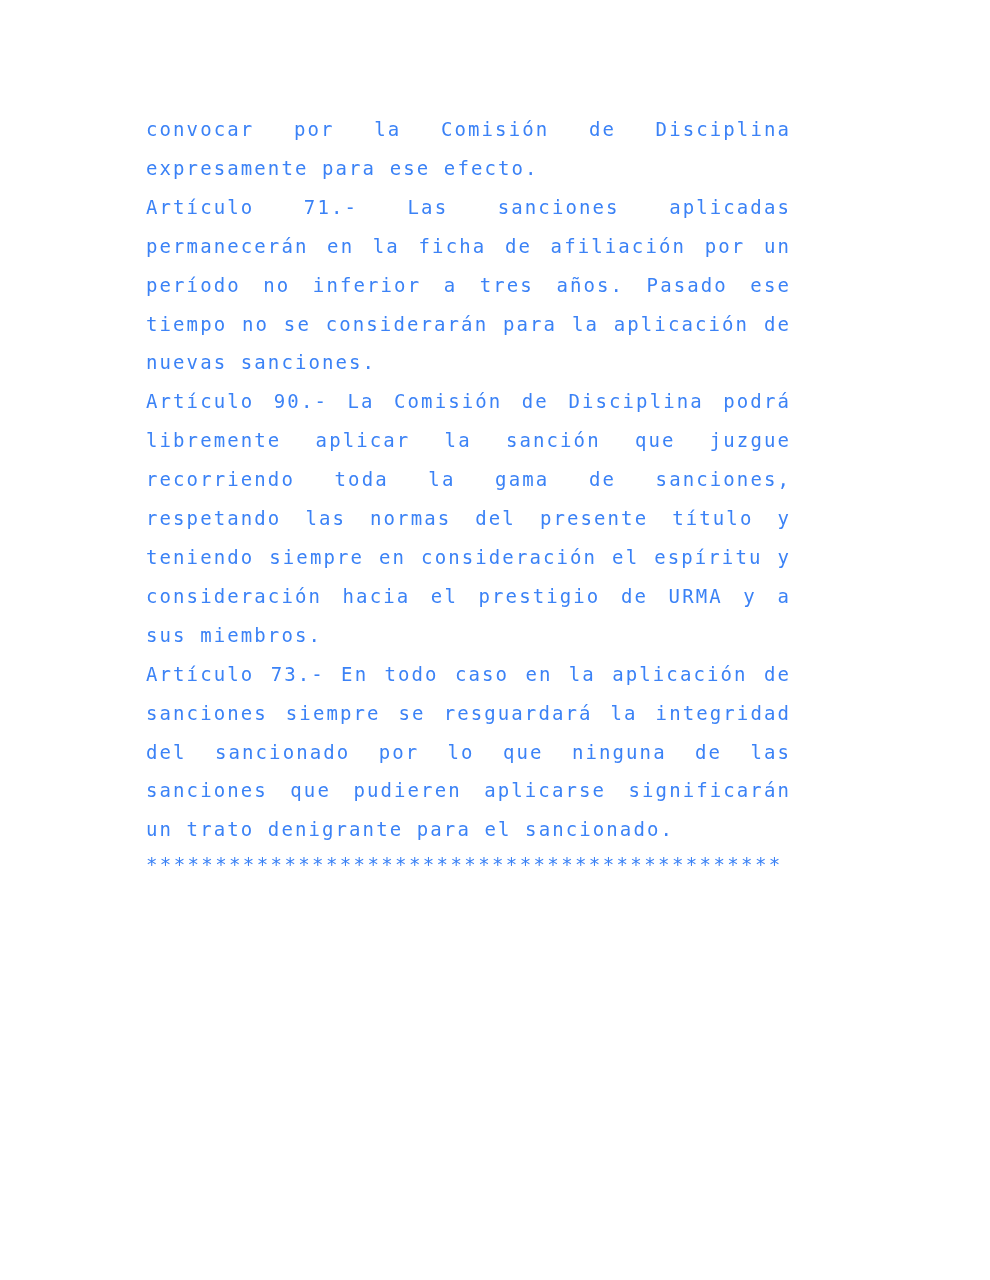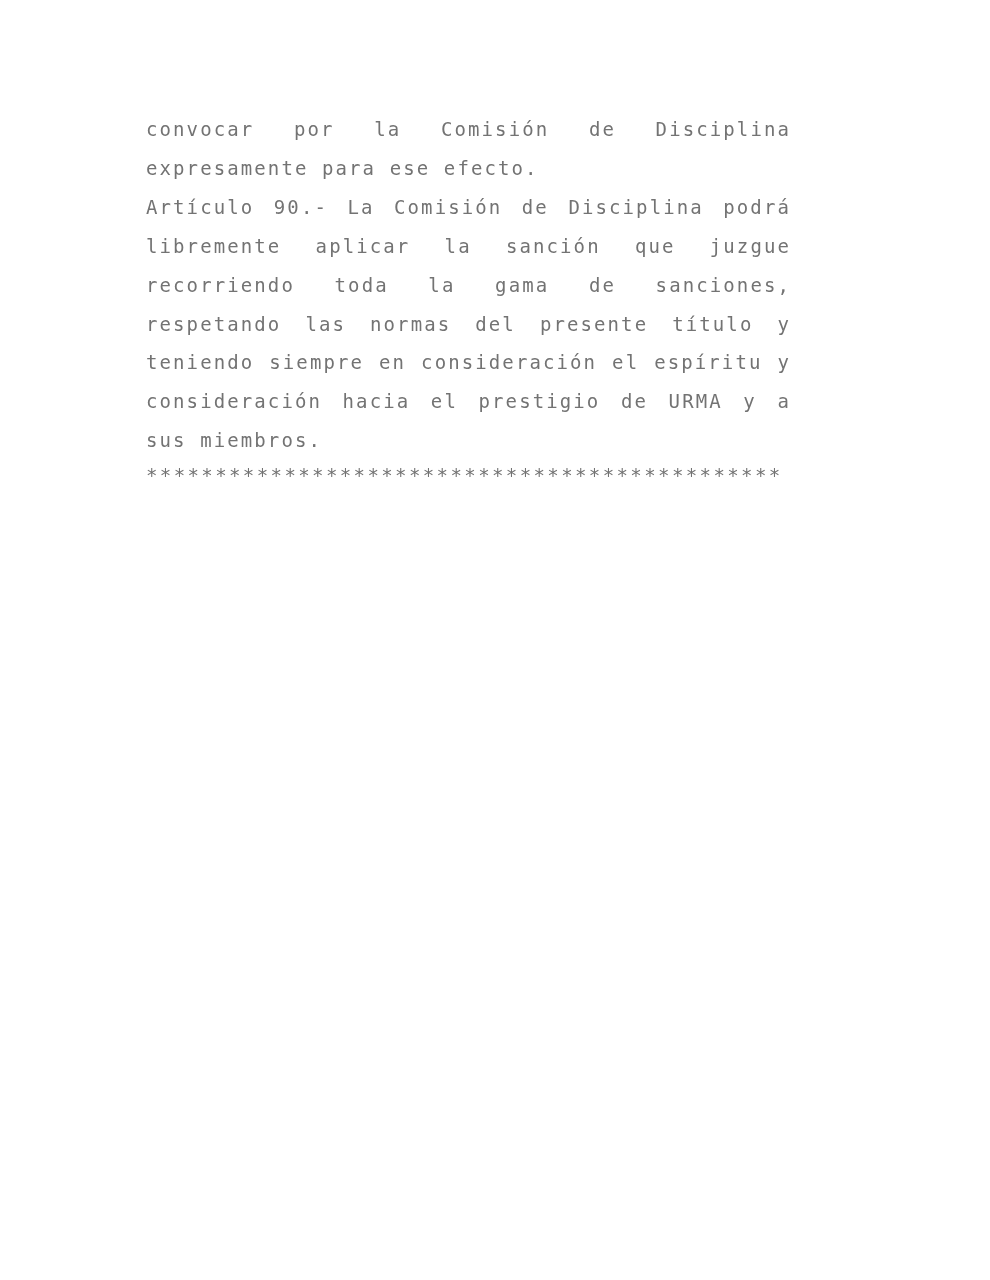--- a/index.html
+++ b/index.html
@@ -6,34 +6,36 @@
   body { width: 990px; height: 1280px; position: relative; overflow: hidden; }
   .page {
     position: absolute;
     left: 146px;
     top: 110px;
     width: 645px;
     font-family: "DejaVu Sans Mono", "Liberation Mono", monospace;
     font-size: 19px;
     letter-spacing: 2.1px;
     line-height: 38.9px;
-    color: #737373;
+    color: #3b82f6;
   }
   .para {
     margin: 0;
     text-align: justify;
     text-align-last: left;
   }
   .separator {
     margin: 0;
     white-space: nowrap;
     letter-spacing: 2.4px;
     line-height: 30px;
   }
 </style>
 </head>
 <body>
 
 <div class="page">
   <p class="para">convocar por la Comisión de Disciplina expresamente para ese efecto.</p>
+  <p class="para">Artículo 71.- Las sanciones aplicadas permanecerán en la ficha de afiliación por un período no inferior a tres años. Pasado ese tiempo no se considerarán para la aplicación de nuevas sanciones.</p>
   <p class="para">Artículo 90.- La Comisión de Disciplina podrá libremente aplicar la sanción que juzgue recorriendo toda la gama de sanciones, respetando las normas del presente título y teniendo siempre en consideración el espíritu y consideración hacia el prestigio de URMA y a sus miembros.</p>
+  <p class="para">Artículo 73.- En todo caso en la aplicación de sanciones siempre se resguardará la integridad del sancionado por lo que ninguna de las sanciones que pudieren aplicarse significarán un trato denigrante para el sancionado.</p>
   <p class="separator">**********************************************</p>
 </div>
 
 </body></html>

